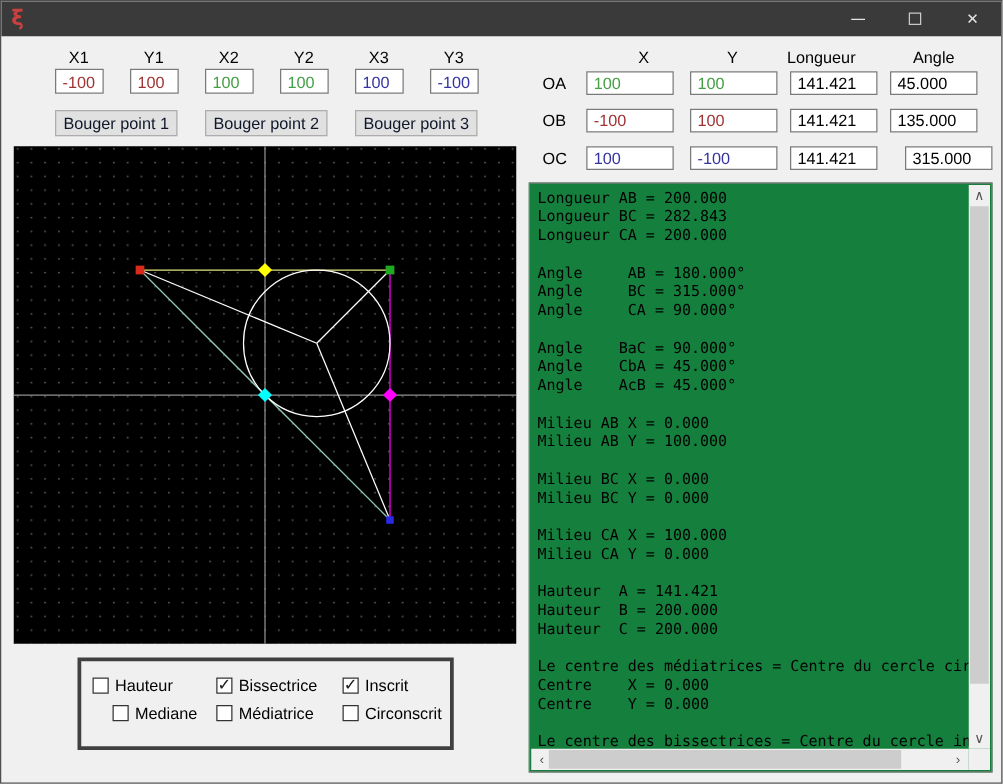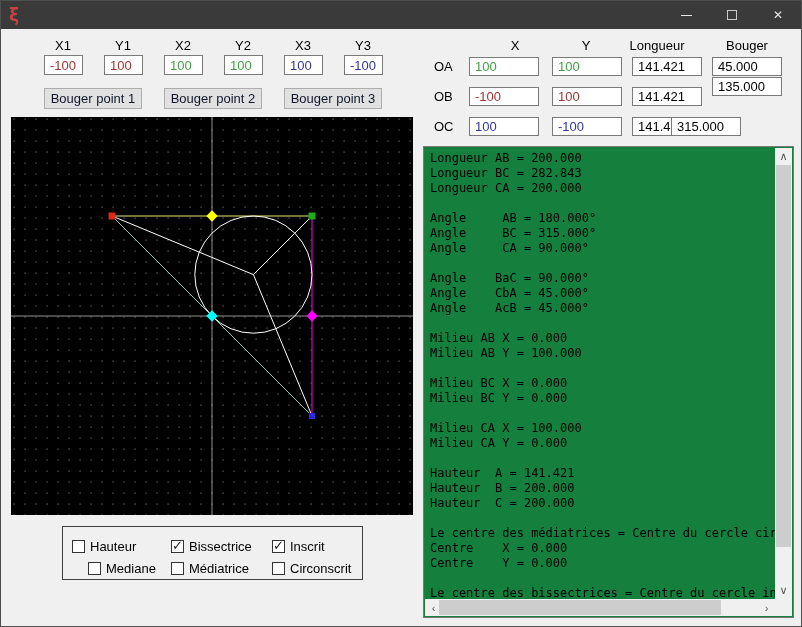--- a/index.html
+++ b/index.html
@@ -19,21 +19,21 @@
   .tb-max-box { width:10px; height:10px; border:1px solid #c9c9c9; display:block; }
   
   .lbl { position:absolute; font-size:13px; color:#000; text-align:center; }
   .field { position:absolute; height:20px; border:1px solid #7a7a7a; background:#fff;
     font-family:"Liberation Sans", sans-serif; font-size:13px; padding:0 0 0 5px; outline:none; }
   .win-btn { position:absolute; height:21px; width:98px; background:#e1e1e1; border:1px solid #adadad;
     font-family:"Liberation Sans", sans-serif; font-size:13px; color:#0f172a; }
   
   .canvas-wrap { position:absolute; left:10px; top:88px; width:402px; height:398px; background:#000; }
   
-  .groupbox { position:absolute; left:61px; top:497px; width:301px; height:54px; border:1px solid #404040; }
+  .groupbox { position:absolute; left:61px; top:497px; width:301px; height:74px; border:3px solid #404040; }
   .checkbox-item { position:absolute; display:flex; align-items:center; height:15px; }
   .cb { width:13px; height:13px; background:#fff; border:1px solid #333; position:relative; display:inline-block; }
   .cb[data-checked="true"]::before { content:"✓"; position:absolute; left:0px; top:-3px; font-size:13px; color:#222; }
   .cb-label { font-size:13px; color:#000; margin-left:5px; white-space:nowrap; }
   .type-input { position:absolute; left:61px; top:568px; width:300px; height:20px; }
   
   .out-panel { position:absolute; left:422px; top:117px; width:371px; height:472px;
     background:#15803d; border:1px solid #7a7a7a; }
   .out-text { position:absolute; left:1px; top:1px; right:18px; bottom:18px; overflow:hidden;
     font-family:"DejaVu Sans Mono","Liberation Mono",monospace; font-size:12px; line-height:15px;
@@ -80,39 +80,39 @@
     <input class="field" style="left: 283px; top: 26px; width: 39px; color: rgb(52, 52, 160);" value="100">
     <input class="field" style="left: 343px; top: 26px; width: 39px; color: rgb(52, 52, 160);" value="-100">
 
     <button class="win-btn" style="left:43px;top:59px;">Bouger point 1</button>
     <button class="win-btn" style="left:163px;top:59px;">Bouger point 2</button>
     <button class="win-btn" style="left:283px;top:59px;">Bouger point 3</button>
 
     <div class="lbl" style="left:492px;top:9px;width:44px;">X</div>
     <div class="lbl" style="left:563px;top:9px;width:44px;">Y</div>
     <div class="lbl" style="left:616px;top:9px;width:80px;">Longueur</div>
-    <div class="lbl" style="left:706px;top:9px;width:80px;">Bouger</div>
+    <div class="lbl" style="left:706px;top:9px;width:80px;">Angle</div>
 
     <div class="lbl" style="left:433px;top:30px;width:30px;text-align:left;">OA</div>
     <input class="field" style="left: 468px; top: 28px; width: 70px; height: 19px; color: rgb(68, 160, 68);" value="100">
     <input class="field" style="left: 551px; top: 28px; width: 70px; height: 19px; color: rgb(68, 160, 68);" value="100">
     <input class="field" style="left: 631px; top: 28px; width: 70px; height: 19px;" value="141.421">
     <input class="field" style="left: 711px; top: 28px; width: 70px; height: 19px;" value="45.000">
 
     <div class="lbl" style="left:433px;top:60px;width:30px;text-align:left;">OB</div>
     <input class="field" style="left: 468px; top: 58px; width: 70px; height: 19px; color: rgb(160, 52, 52);" value="-100">
     <input class="field" style="left: 551px; top: 58px; width: 70px; height: 19px; color: rgb(160, 52, 52);" value="100">
     <input class="field" style="left: 631px; top: 58px; width: 70px; height: 19px;" value="141.421">
-    <input class="field" style="left: 711px; top: 48px; width: 70px; height: 19px;" value="135.000">
+    <input class="field" style="left: 711px; top: 58px; width: 70px; height: 19px;" value="135.000">
 
     <div class="lbl" style="left:433px;top:90px;width:30px;text-align:left;">OC</div>
     <input class="field" style="left: 468px; top: 88px; width: 70px; height: 19px; color: rgb(52, 52, 160);" value="100">
     <input class="field" style="left: 551px; top: 88px; width: 70px; height: 19px; color: rgb(52, 52, 160);" value="-100">
     <input class="field" style="left: 631px; top: 88px; width: 70px; height: 19px;" value="141.421">
-    <input class="field" style="left: 670px; top: 88px; width: 70px; height: 19px;" value="315.000">
+    <input class="field" style="left: 723px; top: 88px; width: 70px; height: 19px;" value="315.000">
 
     <div class="canvas-wrap">
       <svg id="geom-svg" width="402" height="398" xmlns="http://www.w3.org/2000/svg">
         <defs>
           <pattern id="grid-dots" width="11" height="11" patternUnits="userSpaceOnUse">
             <rect x="2.5" y="1.5" width="1.2" height="1.2" fill="#686868"></rect>
           </pattern>
         </defs>
         <rect x="0" y="0" width="402" height="398" fill="url(#grid-dots)"></rect>
       <line x1="201" y1="0" x2="201" y2="398" stroke="#909090" stroke-width="1"></line>

